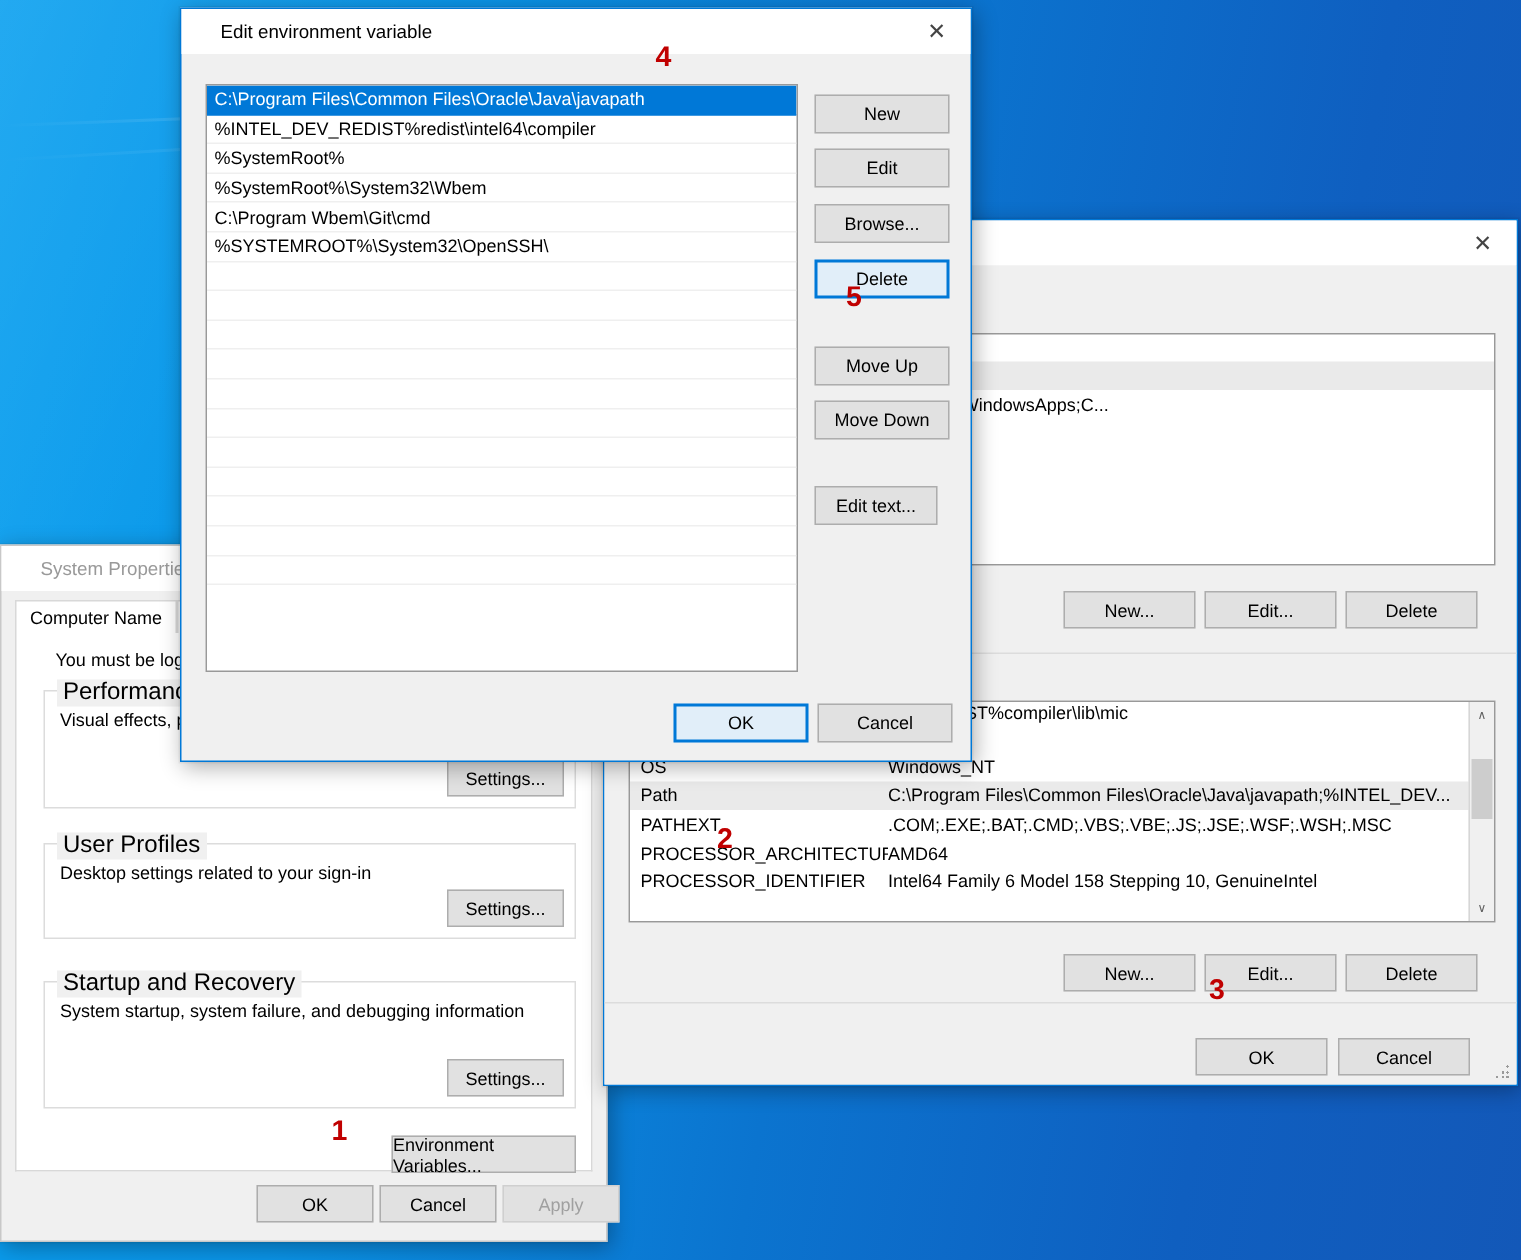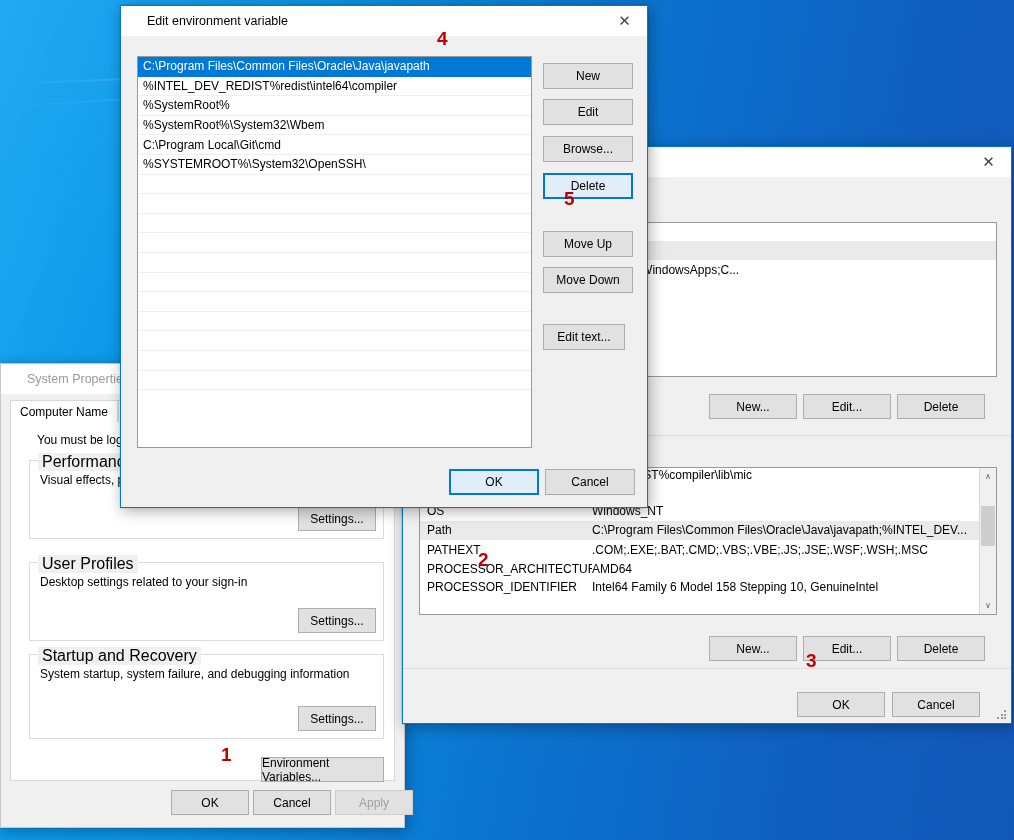--- a/index.html
+++ b/index.html
@@ -179,21 +179,21 @@
 
   <div class="panel">
     <div class="statictext" style="position:absolute;left:26px;top:11px;">You must be logge</div>
 
     <div class="groupbox" style="left:18px;top:38px;right:10px;height:79px;">
       <span class="grouplabel">Performance</span>
       <div class="statictext" style="position:absolute;left:10px;top:12px;">Visual effects, pro</div>
       <div class="btn" style="position:absolute;right:7px;bottom:7px;width:78px;">Settings...</div>
     </div>
 
-    <div class="groupbox" style="left:18px;top:140px;right:10px;height:79px;text-decoration:underline;">
+    <div class="groupbox" style="left:18px;top:140px;right:10px;height:64px;text-decoration:underline;">
       <span class="grouplabel">User Profiles</span>
       <div class="statictext" style="position:absolute;left:10px;top:12px;">Desktop settings related to your sign-in</div>
       <div class="btn" style="position:absolute;right:7px;bottom:7px;width:78px;">Settings...</div>
     </div>
 
     <div class="groupbox" style="left:18px;top:232px;right:10px;height:85px;">
       <span class="grouplabel">Startup and Recovery</span>
       <div class="statictext" style="position:absolute;left:10px;top:12px;">System startup, system failure, and debugging information</div>
       <div class="btn" style="position:absolute;right:7px;bottom:7px;width:78px;">Settings...</div>
     </div>
@@ -288,21 +288,21 @@
   <div class="titlebar">
     <span>Edit environment variable</span>
     <span class="closebtn">✕</span>
   </div>
 
   <div class="listbox" style="position:absolute;left:16px;top:50px;width:395px;height:392px;">
     <div class="listrow selected">C:\Program Files\Common Files\Oracle\Java\javapath</div>
     <div class="listrow">%INTEL_DEV_REDIST%redist\intel64\compiler</div>
     <div class="listrow">%SystemRoot%</div>
     <div class="listrow">%SystemRoot%\System32\Wbem</div>
-    <div class="listrow">C:\Program Local\Git\cmd</div>
+    <div class="listrow">C:\Program Wbem\Git\cmd</div>
     <div class="listrow">%SYSTEMROOT%\System32\OpenSSH\</div>
     <div class="listrow"></div>
     <div class="listrow"></div>
     <div class="listrow"></div>
     <div class="listrow"></div>
     <div class="listrow"></div>
     <div class="listrow"></div>
     <div class="listrow"></div>
     <div class="listrow"></div>
     <div class="listrow"></div>

